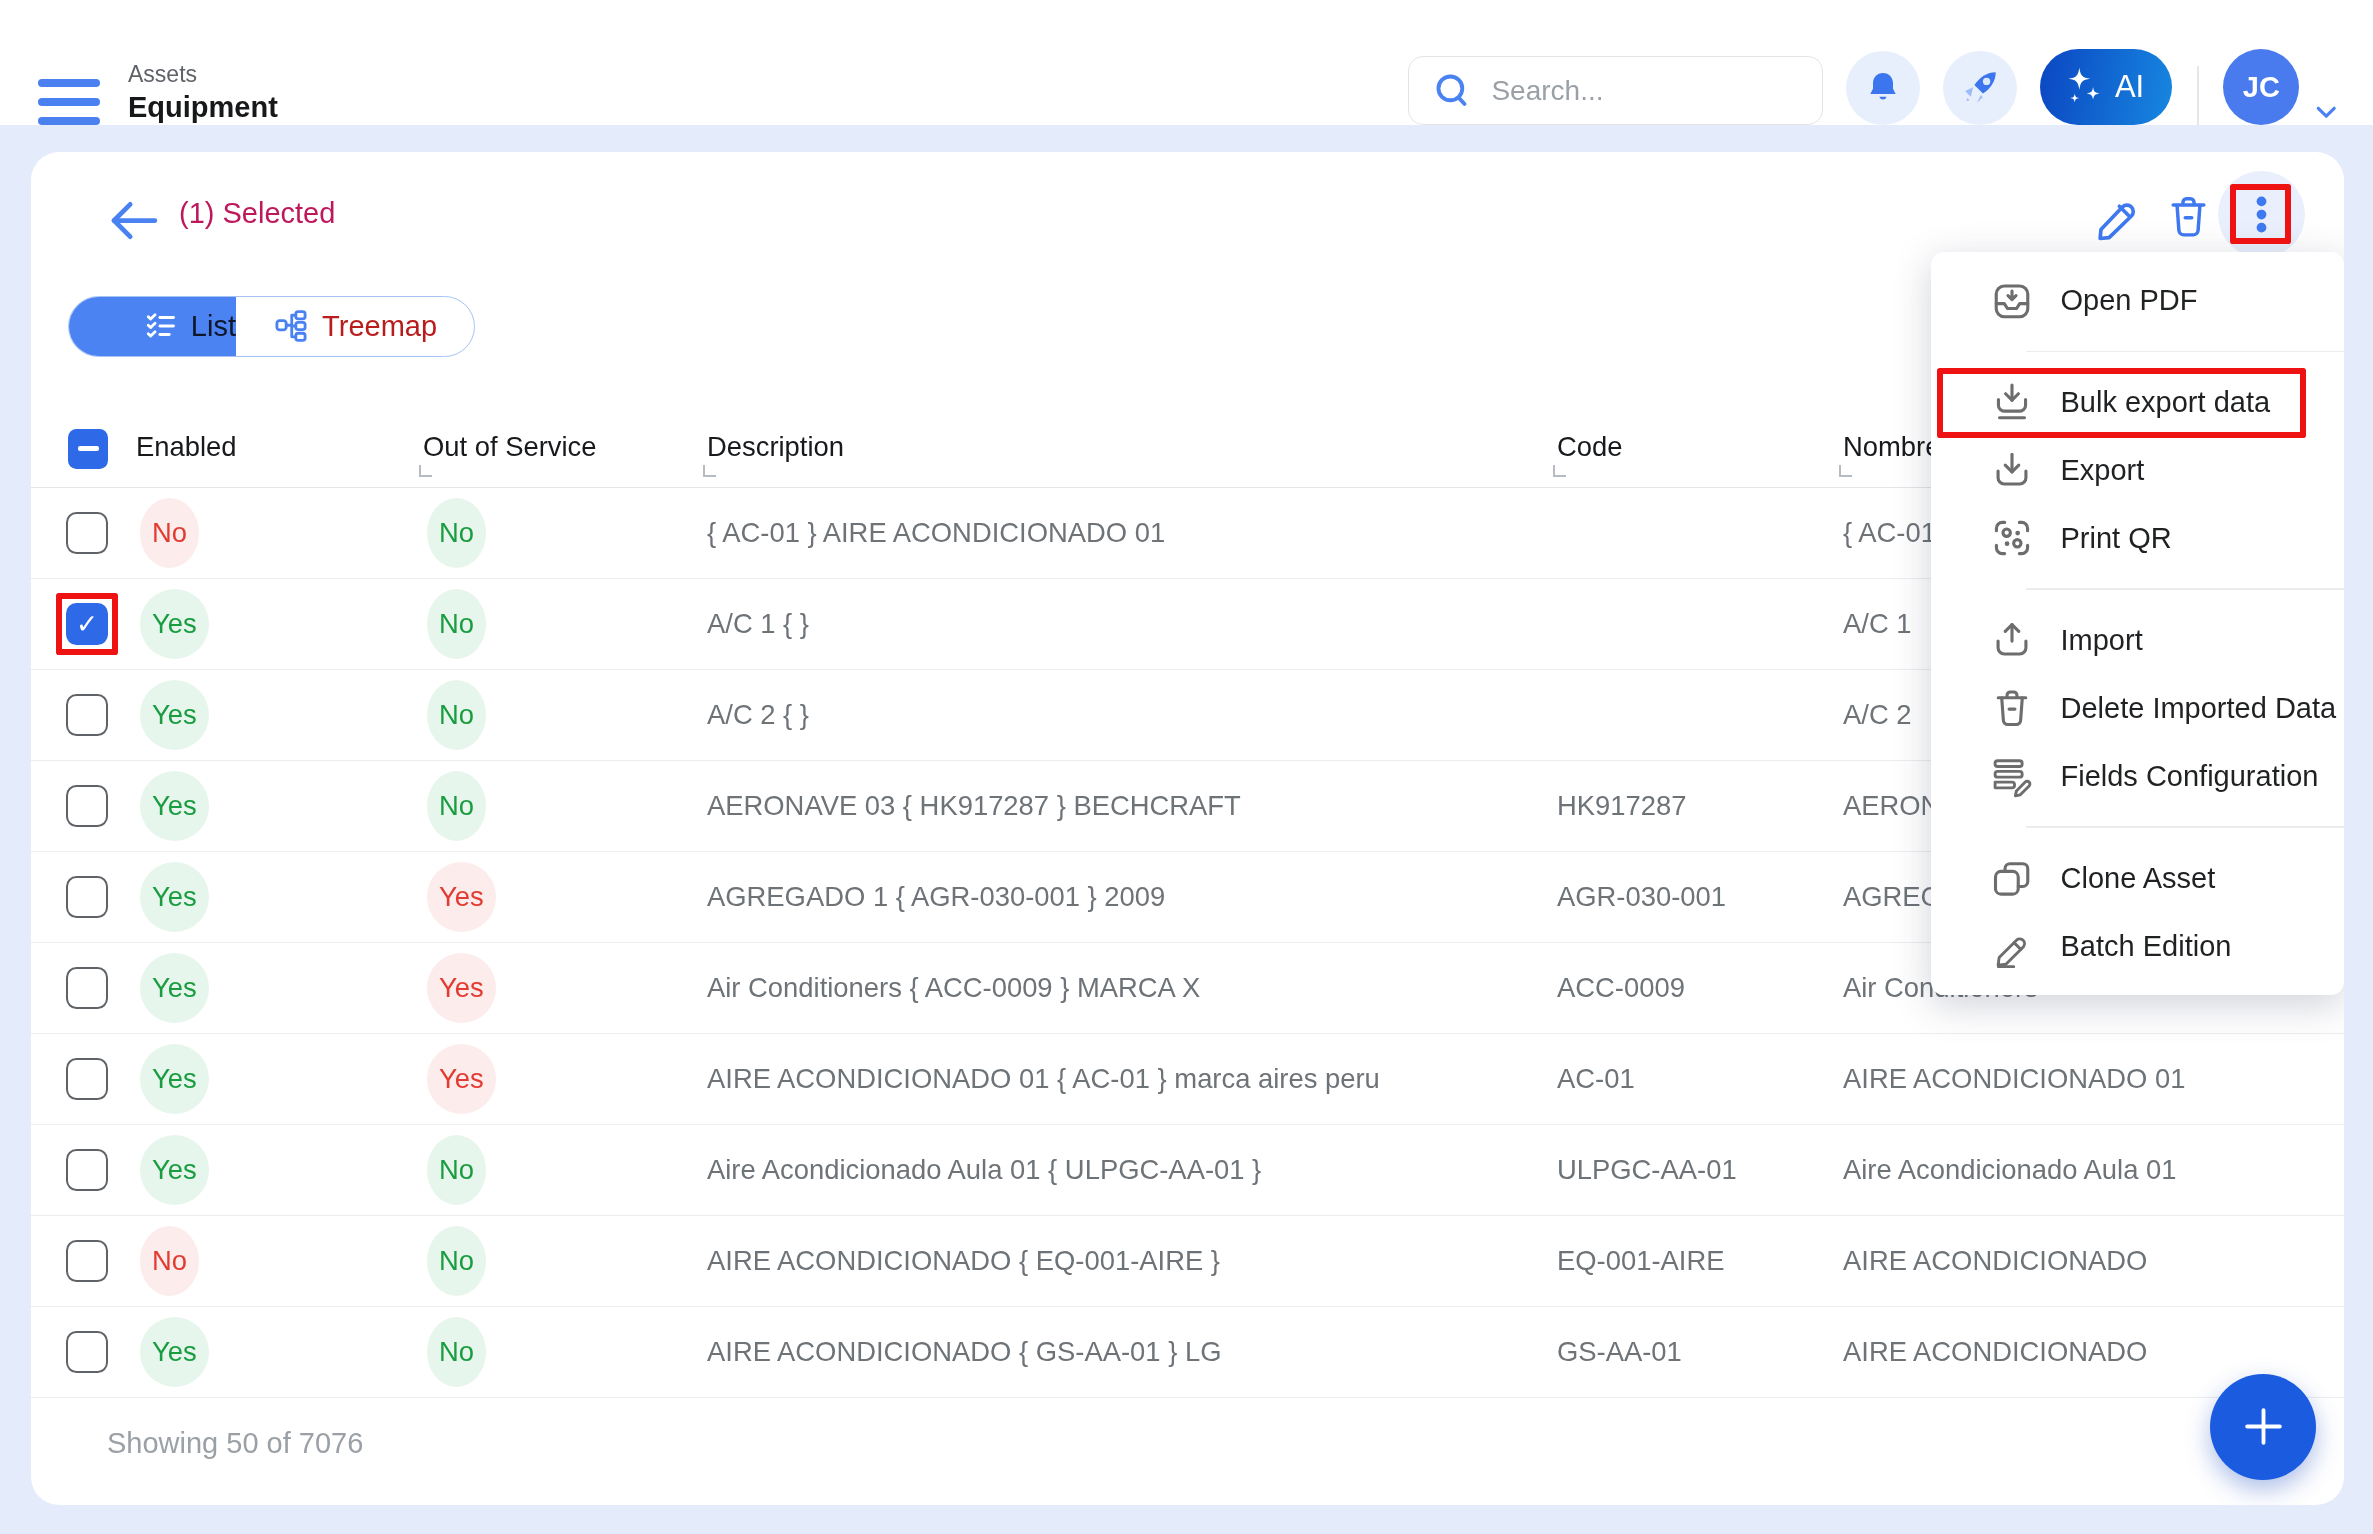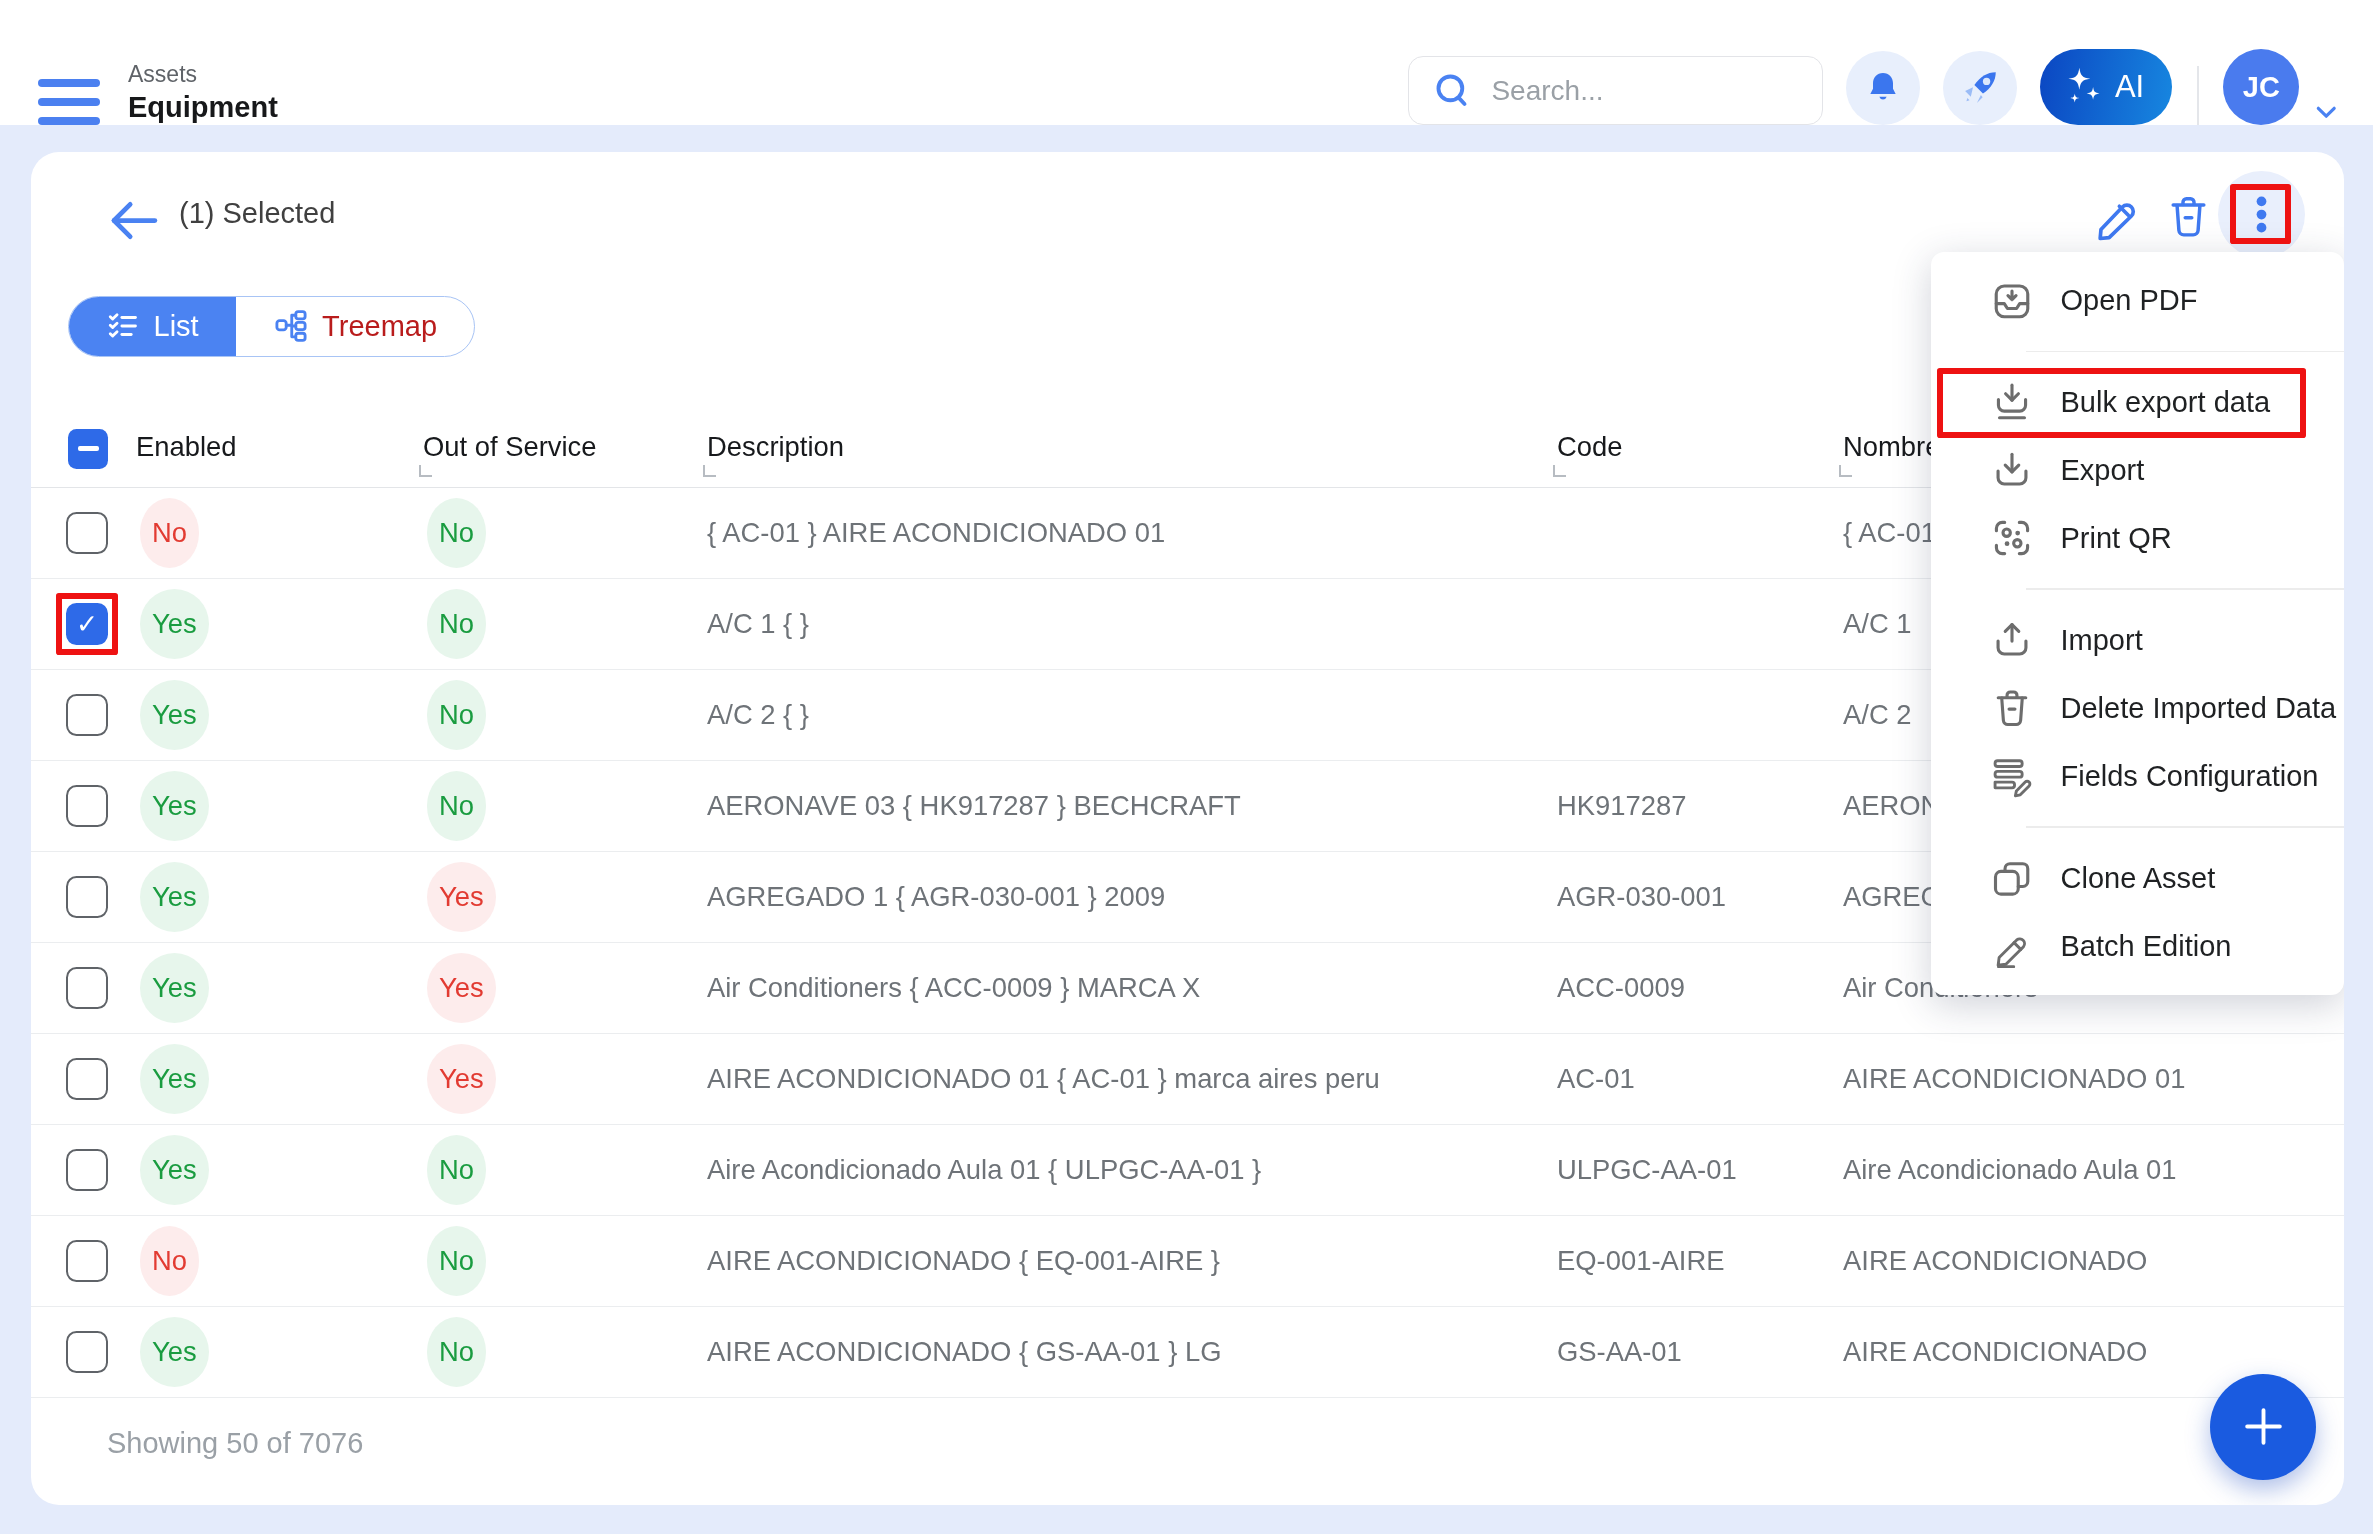--- a/index.html
+++ b/index.html
@@ -31,34 +31,34 @@
             font-size:29px; font-weight:600; display:flex; align-items:center; justify-content:center; cursor:pointer; }
   .chev { margin-left:13.2px; display:flex; cursor:pointer; }
 
   
   .main { position:absolute; top:125px; left:0; right:0; bottom:0; background:#e4ebfb; }
   .card { position:absolute; left:31px; top:26.5px; width:2313px; height:1353px;
           background:#fff; border-radius:28px; overflow:hidden; }
 
   
   .back-btn { position:absolute; left:74px; top:40px; width:57px; height:57px; cursor:pointer; }
-  .selected-label { position:absolute; left:148px; top:45px; font-size:29px; color:#404040; }
+  .selected-label { position:absolute; left:148px; top:45px; font-size:29px; color:#be185d; }
   .tb-icon { position:absolute; width:49px; height:49px; cursor:pointer; }
   .pencil-btn { left:2061px; top:42px; }
   .trash-btn  { left:2133px; top:40px; }
   .dots-circle { position:absolute; left:2187px; top:19px; width:87px; height:87px; border-radius:50%;
                  background:#e9effc; display:flex; align-items:center; justify-content:center; cursor:pointer; z-index:3; }
   .dots-redbox { position:absolute; left:2199px; top:32px; width:61px; height:60px;
                  border:6.6px solid #ee1212; border-radius:2.8px; z-index:60; pointer-events:none; }
 
   
   .toggle { position:absolute; left:37px; top:144px; height:61px; display:flex;
             border:1.9px solid #a8c4f5; border-radius:31px; overflow:hidden; background:#fff; }
   .seg { display:flex; align-items:center; justify-content:center; gap:13.2px; font-size:29px; cursor:pointer; }
-  .seg-list { width:167px; background:#4b83f2; color:#ffffff; font-weight:500; }
+  .seg-list { width:167px; background:#4b83f2; color:#0f172a; font-weight:500;justify-content:flex-end; }
   .seg-tree { width:238px; color:#b91c1c; }
 
   
   .table { position:absolute; left:0; right:0; top:256px; }
   .thead, .trow { display:grid; grid-template-columns:105px 287px 284px 850px 286px 1fr; align-items:center; }
   .thead { height:80px; border-bottom:0.9px solid #e3e5e8; font-size:27.4px; font-weight:500; color:#17191c; }
   .th { position:relative; height:100%; display:flex; align-items:center; cursor:pointer; }
   .grip { position:absolute; right:-8.5px; bottom:9.5px; width:12.3px; height:12.3px;
           border-left:2.8px solid #b7bcc2; border-bottom:2.8px solid #b7bcc2; cursor:col-resize; }
   .trow { height:91px; border-bottom:0.9px solid #ebedef; cursor:pointer; }

